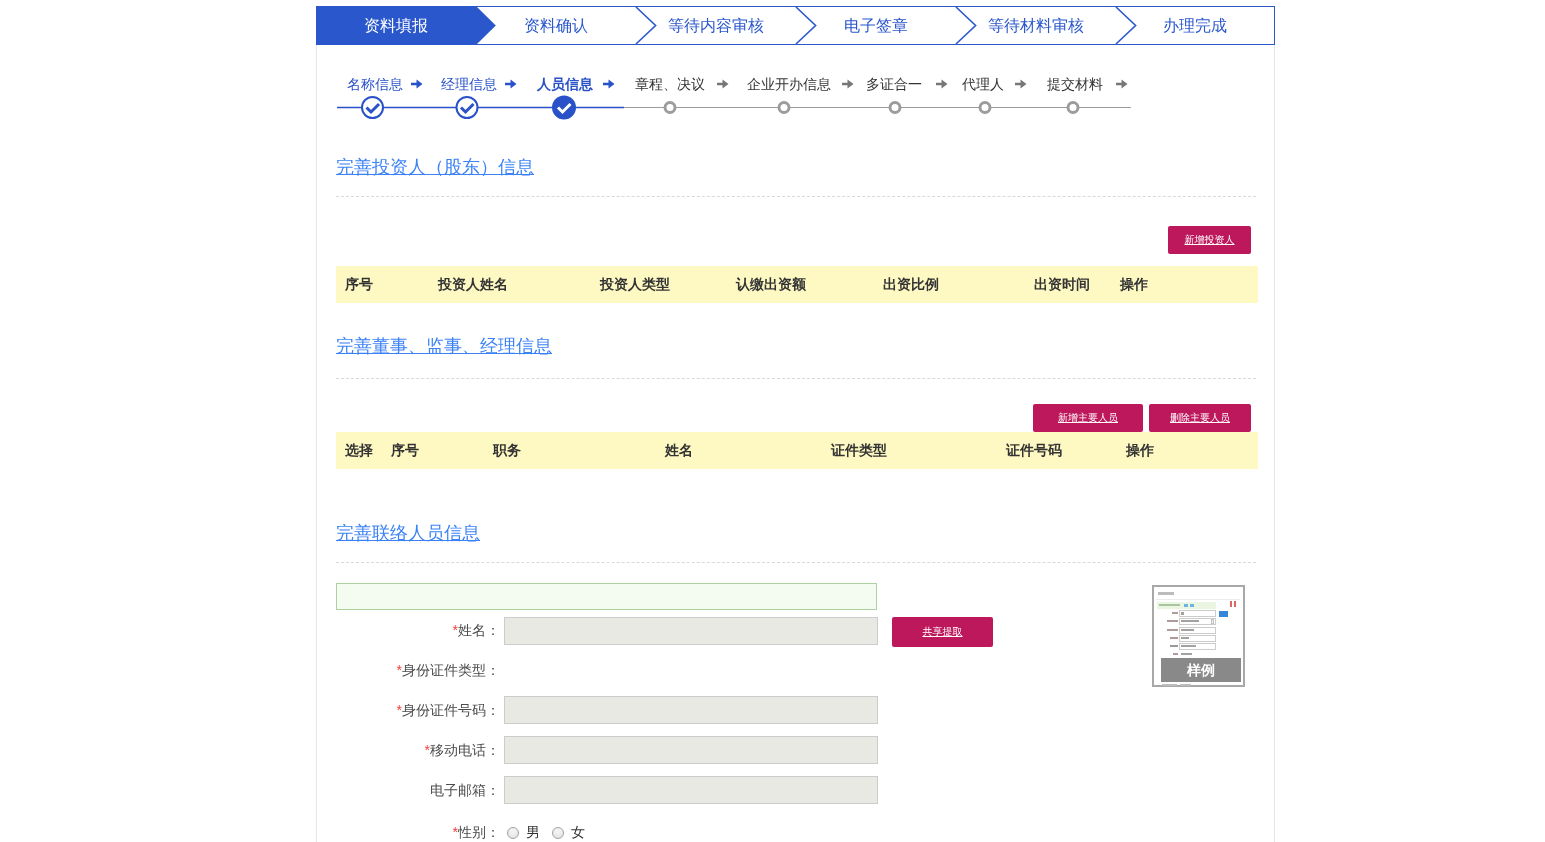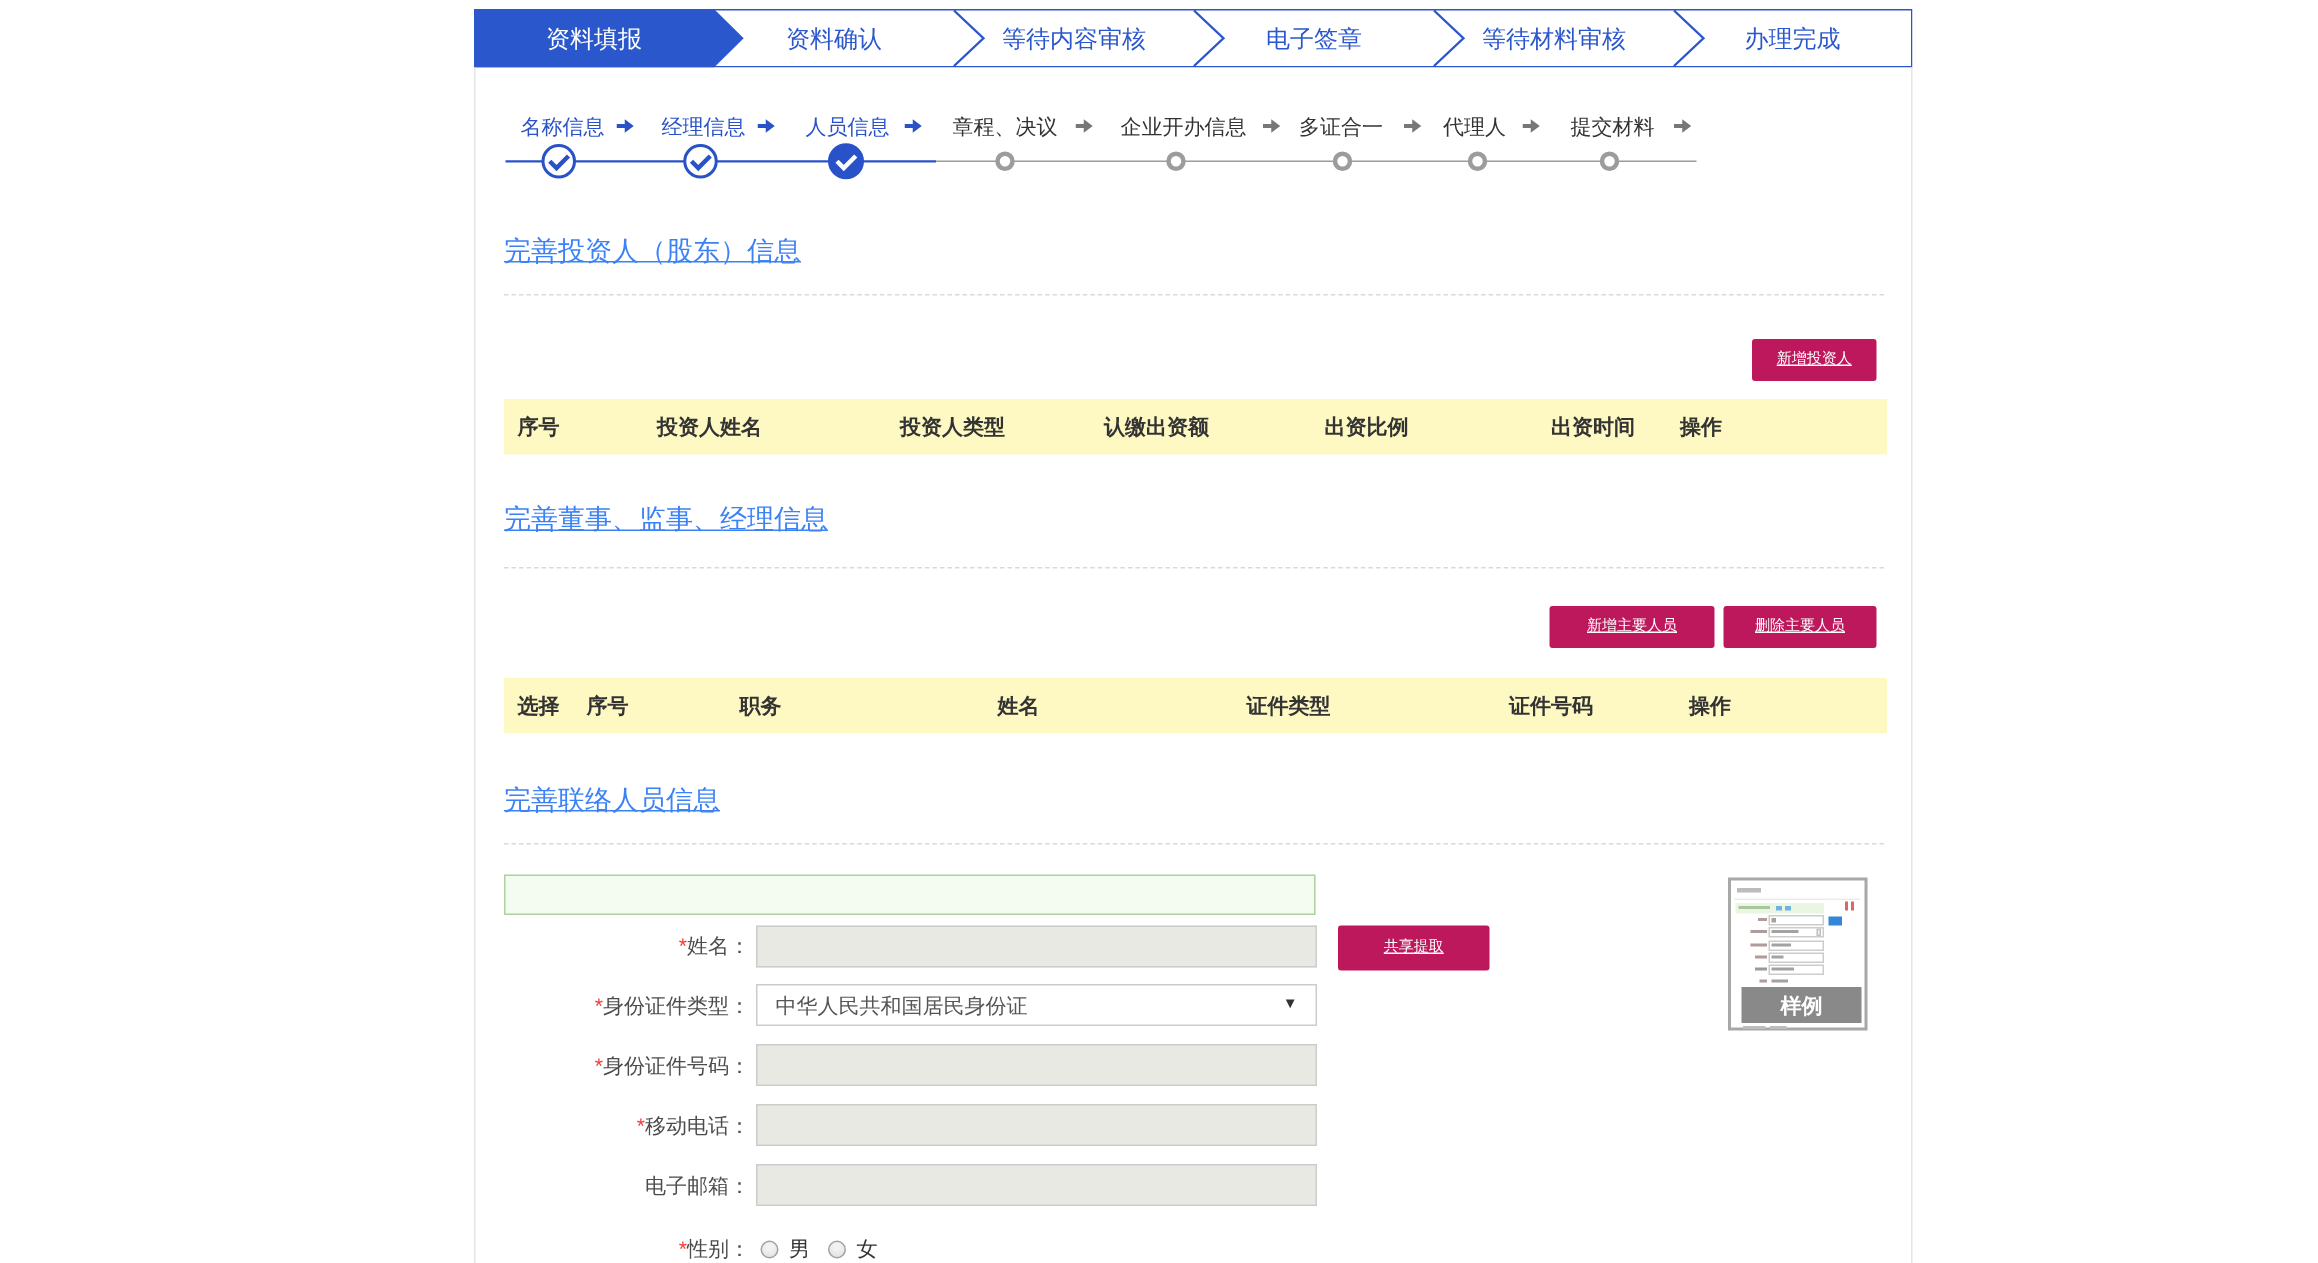--- a/index.html
+++ b/index.html
@@ -10,21 +10,21 @@
 
 #stepbar { left:316px; top:6px; width:959px; height:39px; }
 
 
 #sideL { left:316px; top:45px; width:1px; height:797px; background:#e6e6e6; }
 #sideR { left:1274px; top:45px; width:1px; height:797px; background:#e6e6e6; }
 
 
 .sub-label { top:76px; height:16px; font-size:14px; color:#333; white-space:nowrap; }
 .sub-label.blue { color:#2a52c8;text-align:right; }
-.sub-label.bold { font-weight:normal; }
+.sub-label.bold { font-weight:bold; }
 
 
 .sec-title { font-size:18px; color:#3b82f6; white-space:nowrap;text-decoration:underline; }
 .dashed { border-top:1px dashed #d9d9d9; height:0; }
 
 
 .btn { background:#be185d; color:#fff; font-size:10px; text-align:center; line-height:28px; height:28px; border-radius:2px;text-decoration:underline; }
 
 
 .thead { background:#fef9c3; height:37px; }
@@ -121,41 +121,40 @@
   <div class="th" style="left:400px;">认缴出资额</div>
   <div class="th" style="left:547px;">出资比例</div>
   <div class="th" style="left:686px;margin-left:12px;">出资时间</div>
   <div class="th" style="left:784px;">操作</div>
 </div>
 
 <div class="abs sec-title" style="left:336px; top:334px;">完善董事、监事、经理信息</div>
 <div class="abs dashed" style="left:336px; top:378px; width:920px;"></div>
 <div class="abs btn" style="left:1033px; top:404px; width:110px;">新增主要人员</div>
 <div class="abs btn" style="left:1149px; top:404px; width:102px;">删除主要人员</div>
-<div class="abs thead" style="left:336px; top:452px; width:922px;text-align:right;">
+<div class="abs thead" style="left:336px; top:432px; width:922px;text-align:right;">
   <div class="th" style="left:9px;">选择</div>
   <div class="th" style="left:55px;">序号</div>
   <div class="th" style="left:157px;">职务</div>
   <div class="th" style="left:329px;">姓名</div>
   <div class="th" style="left:495px;">证件类型</div>
   <div class="th" style="left:670px;">证件号码</div>
   <div class="th" style="left:790px;">操作</div>
 </div>
 
 <div class="abs sec-title" style="left:336px; top:521px;">完善联络人员信息</div>
 <div class="abs dashed" style="left:336px; top:562px; width:920px;"></div>
 
 <div class="abs" style="left:336px; top:583px; width:541px; height:27px; background:#f4fbf0; border:1px solid #abd2a0;"></div>
 
 <div class="abs flabel" style="left:340px; top:622px;"><span class="star">*</span>姓名：</div>
 <div class="abs input" style="left:504px; top:617px;"></div>
 <div class="abs btn" style="left:892px; top:617px; width:101px; height:30px; line-height:30px;">共享提取</div>
 
 <div class="abs flabel" style="left:340px; top:662px;"><span class="star">*</span>身份证件类型：</div>
-<div class="abs select" style="left:504px; top:656px;">中华人民共和国居民身份证<span style="position:absolute; right:12px; top:0; font-size:10px; color:#333;">▼</span></div>
 
 <div class="abs flabel" style="left:340px; top:702px;"><span class="star">*</span>身份证件号码：</div>
 <div class="abs input" style="left:504px; top:696px;"></div>
 
 <div class="abs flabel" style="left:340px; top:742px;"><span class="star">*</span>移动电话：</div>
 <div class="abs input" style="left:504px; top:736px;"></div>
 
 <div class="abs flabel" style="left:340px; top:782px;">电子邮箱：</div>
 <div class="abs input" style="left:504px; top:776px;"></div>
 

